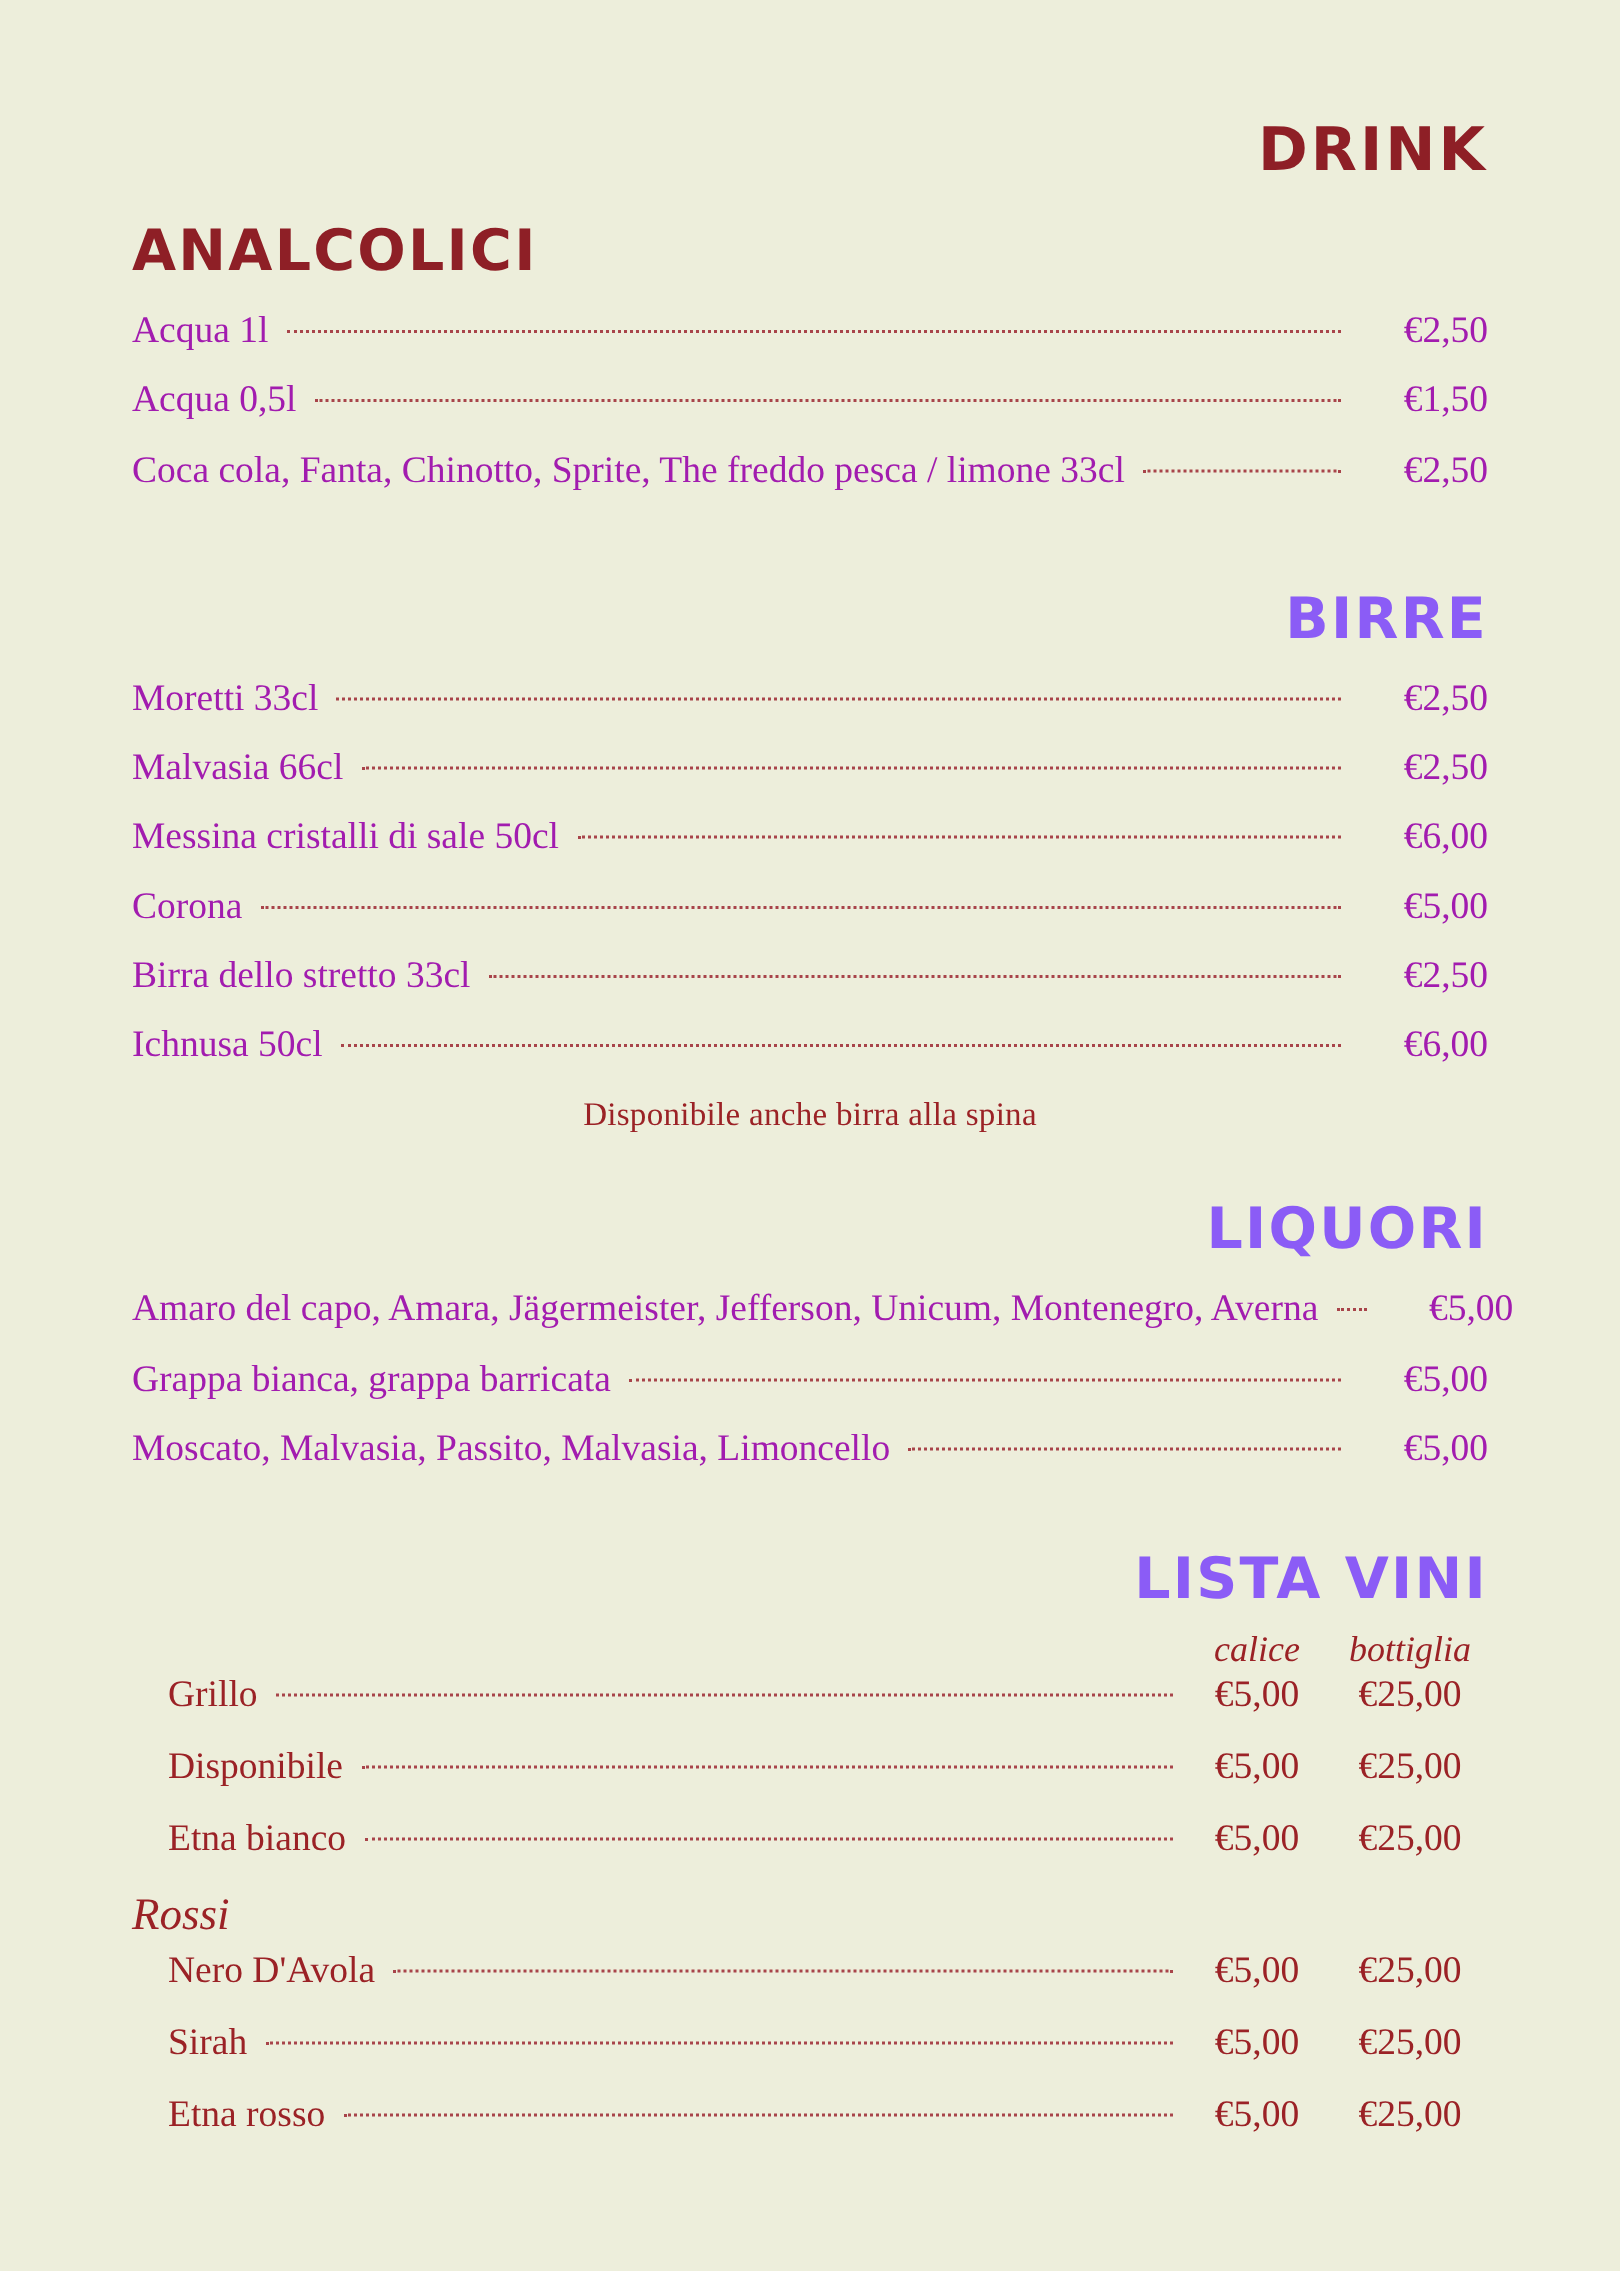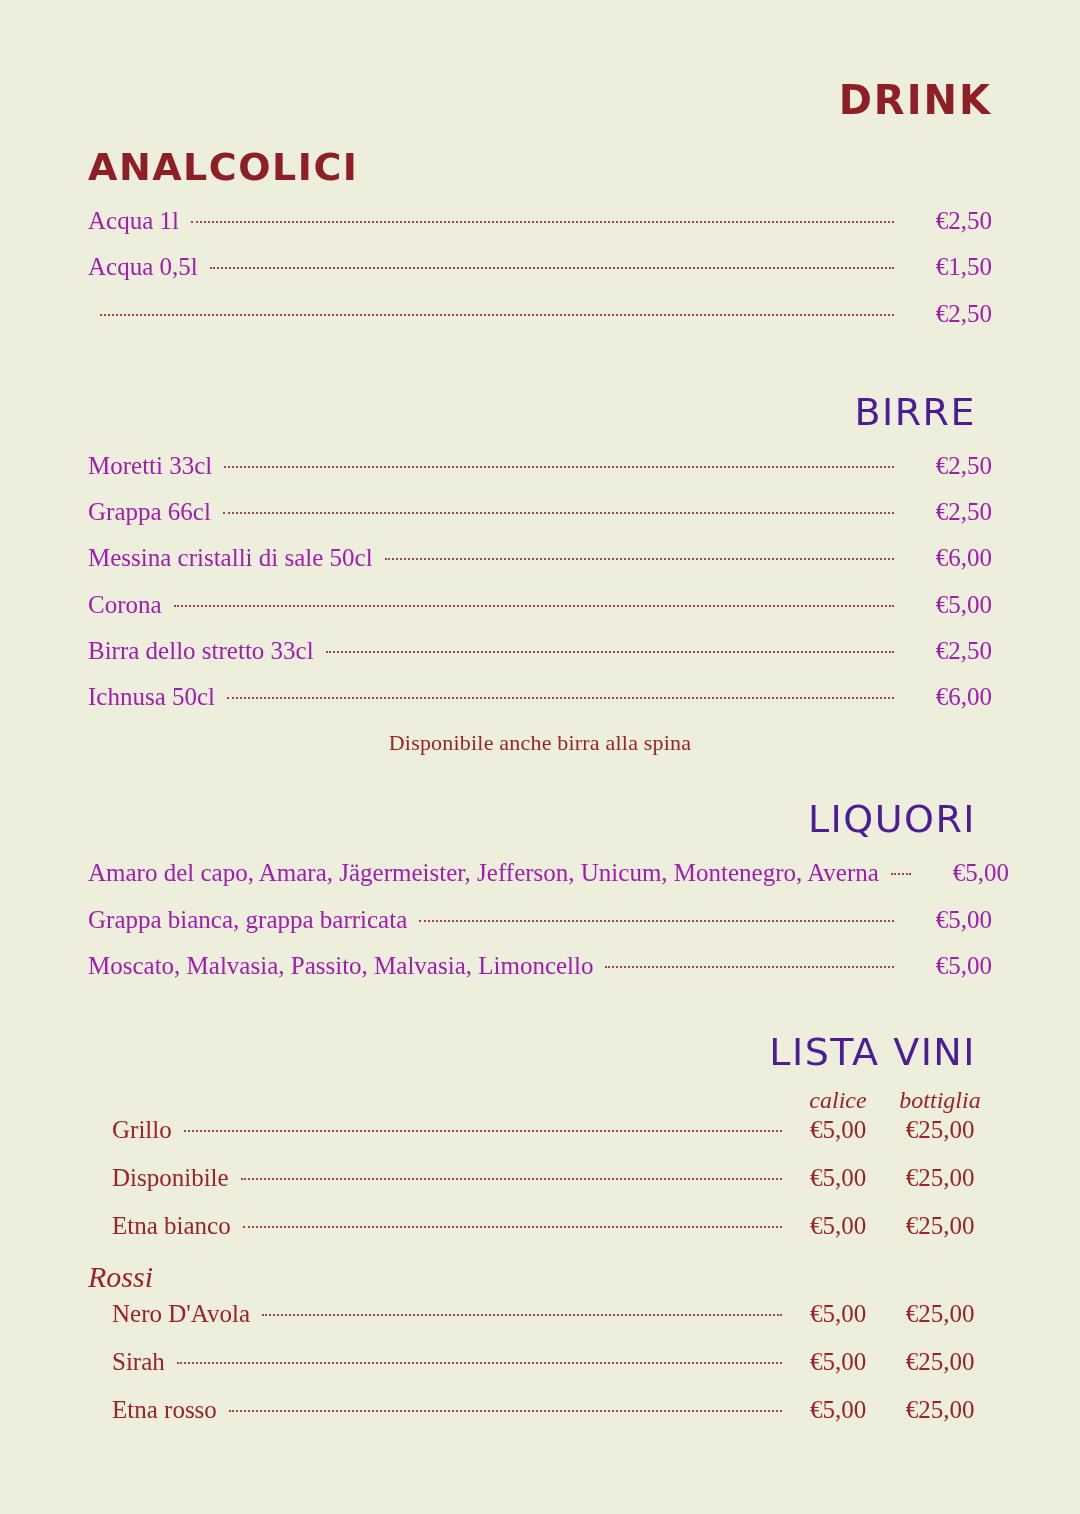--- a/index.html
+++ b/index.html
@@ -38,26 +38,26 @@
     font-weight: bold;
     font-size: 38px;
     letter-spacing: 1.5px;
     color: #8e1f26;
     text-align: left;
     margin: 0 0 22px 0;
     line-height: 1;
   }
   .sec-title-right {
     font-family: "DejaVu Sans", sans-serif;
-    font-weight: normal;
+    font-weight: bold;
     font-size: 38px;
     letter-spacing: 1.5px;
-    color: #4c1d95;
+    color: #8b5cf6;
     text-align: right;
-    margin: 0 16px 22px 0;
+    margin: 0 0 22px 0;
     line-height: 1;
   }
 
   
   .items {
     margin: 0;
     padding: 0;
   }
   .row {
     display: flex;
@@ -151,36 +151,37 @@
         <span class="name">Acqua 1l</span>
         <span class="dots"></span>
         <span class="price">€2,50</span>
       </div>
       <div class="row">
         <span class="name">Acqua 0,5l</span>
         <span class="dots"></span>
         <span class="price">€1,50</span>
       </div>
       <div class="row">
+        <span class="name">Coca cola, Fanta, Chinotto, Sprite, The freddo pesca / limone 33cl</span>
         <span class="dots"></span>
         <span class="price">€2,50</span>
       </div>
     </div>
   </div>
 
   <div class="block-birre">
     <div class="sec-title-right birre-title">BIRRE</div>
     <div class="items">
       <div class="row">
         <span class="name">Moretti 33cl</span>
         <span class="dots"></span>
         <span class="price">€2,50</span>
       </div>
       <div class="row">
-        <span class="name">Grappa 66cl</span>
+        <span class="name">Malvasia 66cl</span>
         <span class="dots"></span>
         <span class="price">€2,50</span>
       </div>
       <div class="row">
         <span class="name">Messina cristalli di sale 50cl</span>
         <span class="dots"></span>
         <span class="price">€6,00</span>
       </div>
       <div class="row">
         <span class="name">Corona</span>

